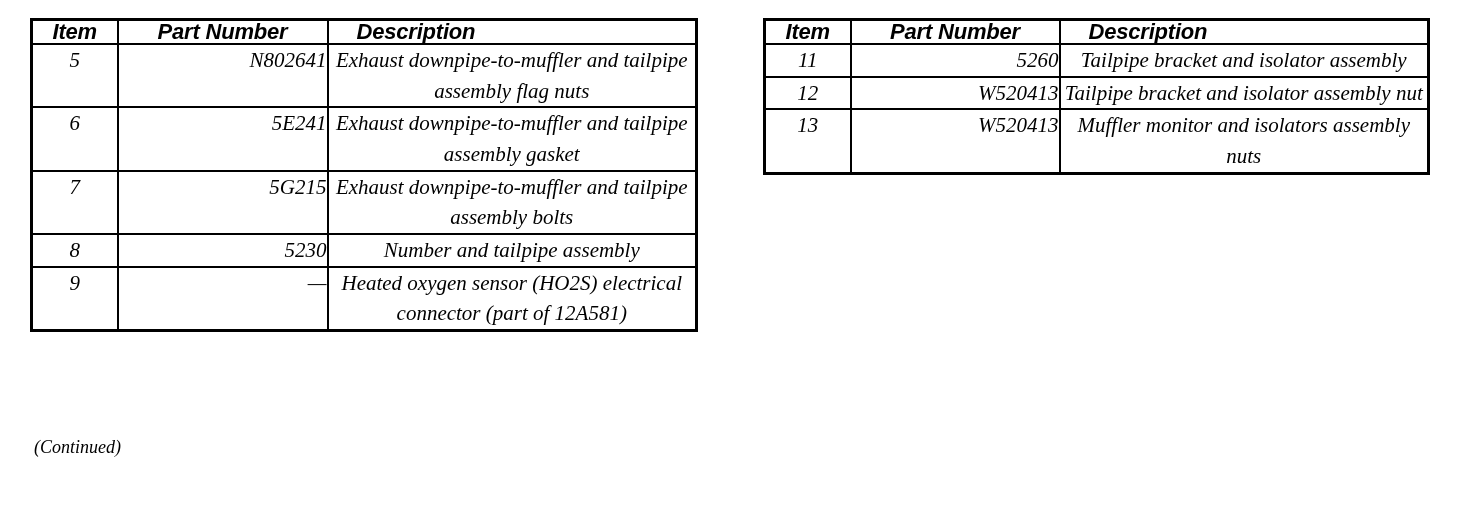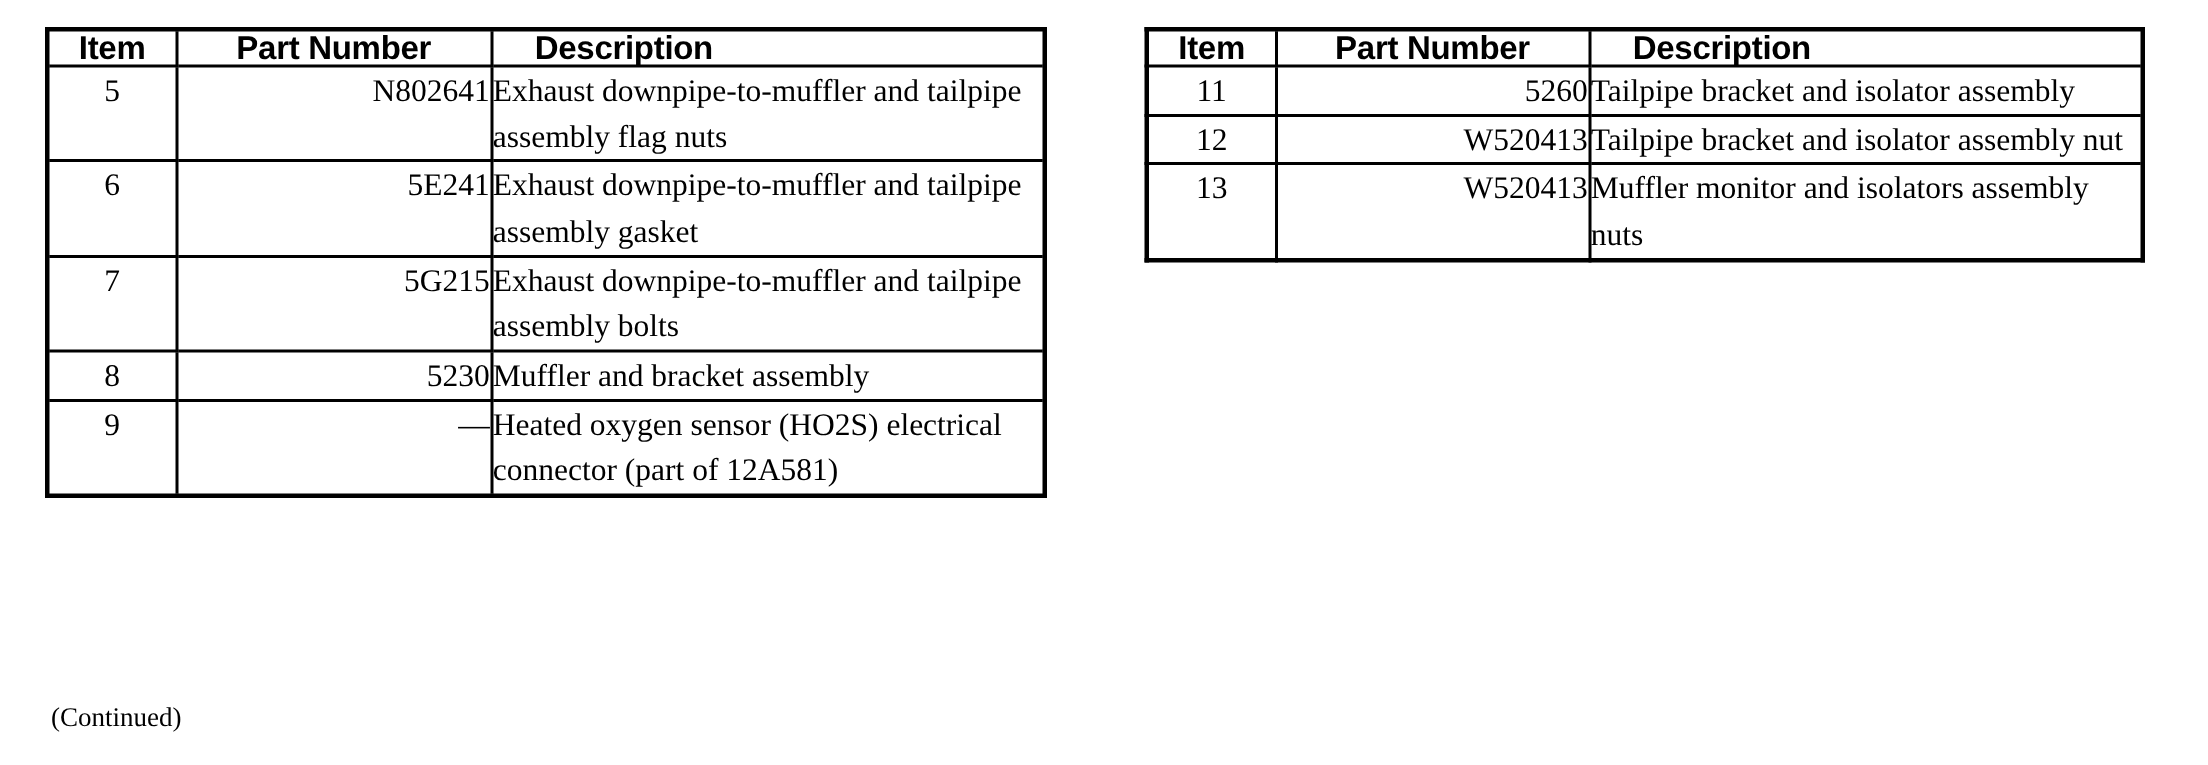--- a/index.html
+++ b/index.html
@@ -13,20 +13,21 @@
     height: 510px;
     font-family: "Liberation Serif", serif;
     color: #000000;
     overflow: hidden;
   }
 
   .page {
     position: relative;
     width: 1472px;
     height: 504px;
+    font-style: italic;
   }
 
   .table-block {
     position: absolute;
   }
   #left-block  { left: 30px;  top: 18px;  width: 668px; }
   #right-block { left: 763px; top: 18px;  width: 667px; }
 
   table.parts-table {
     width: 100%;
@@ -69,39 +70,39 @@
   td.cell-item {
     text-align: center;
     padding: 7px 10px 10px 4px;
   }
   td.cell-part {
     text-align: right;
     padding: 7px 6px 10px 10px;
     word-break: break-word;
   }
   td.cell-desc {
-    text-align: left;
+    text-align: center;
     padding: 7px 8px 10px 12px;
   }
   .dash { letter-spacing: 0; }
 
   
   #left-table  col.c-item { width: 86px; }
   #left-table  col.c-part { width: 210px; }
   #left-table  col.c-desc { width: auto; }
 
   #right-table col.c-item { width: 86px; }
   #right-table col.c-part { width: 209px; }
   #right-table col.c-desc { width: auto; }
 
   
   .continued-note {
     position: absolute;
     left: 34px;
-    top: 468px;
+    top: 437px;
     font-family: "Liberation Serif", serif;
     font-size: 18px;
     line-height: 1.2;
     white-space: nowrap;
   }
 </style>
 </head>
 <body>
 
 <div class="page">
@@ -132,21 +133,21 @@
           <td class="cell-desc">Exhaust downpipe-to-muffler and tailpipe assembly gasket</td>
         </tr>
         <tr>
           <td class="cell-item">7</td>
           <td class="cell-part">5G215</td>
           <td class="cell-desc">Exhaust downpipe-to-muffler and tailpipe assembly bolts</td>
         </tr>
         <tr>
           <td class="cell-item">8</td>
           <td class="cell-part">5230</td>
-          <td class="cell-desc">Muffler and bracket assembly</td>
+          <td class="cell-desc">Number and tailpipe assembly</td>
         </tr>
         <tr>
           <td class="cell-item">9</td>
           <td class="cell-part dash">—</td>
           <td class="cell-desc">Heated oxygen sensor (HO2S) electrical connector (part of 12A581)</td>
         </tr>
       </tbody>
     </table>
   </div>
 

